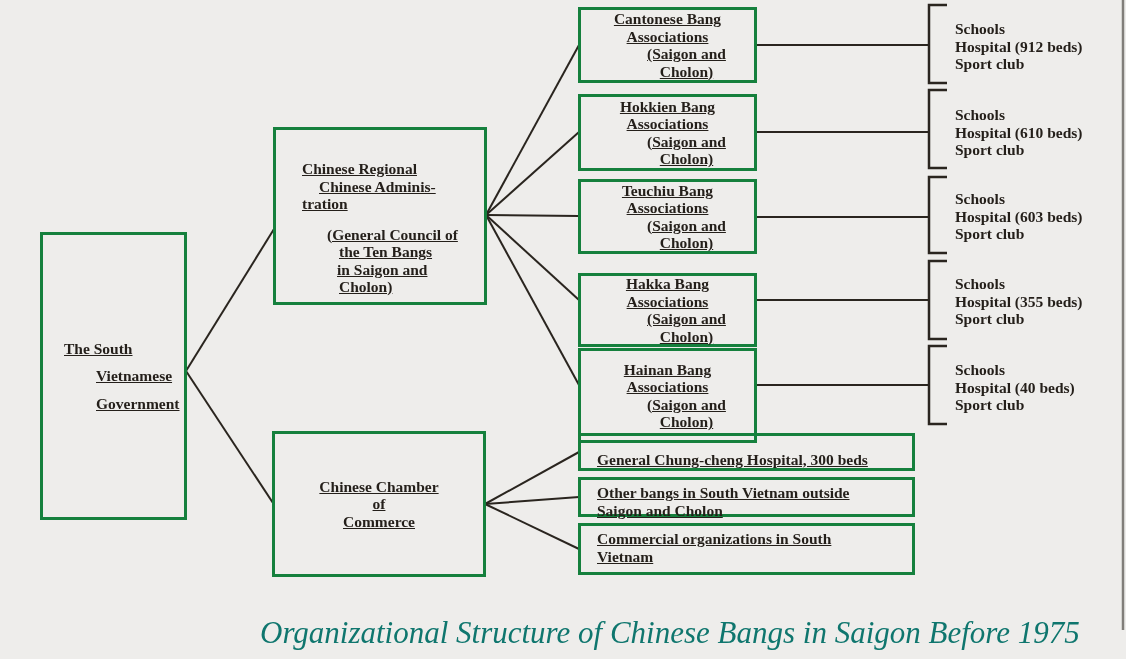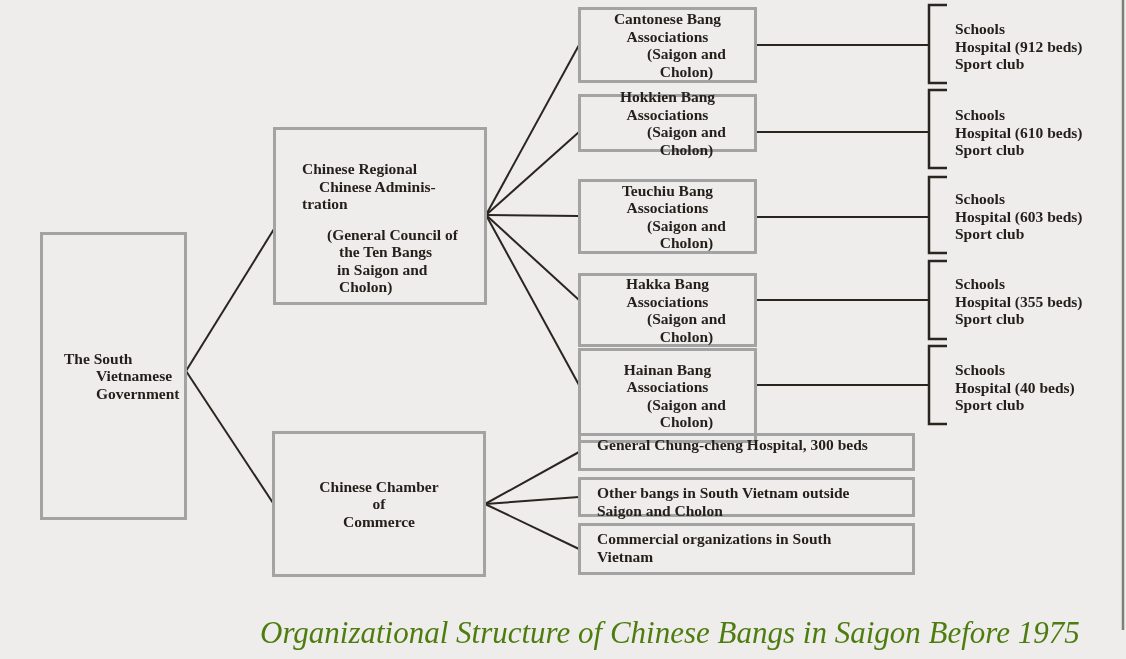--- a/index.html
+++ b/index.html
@@ -2,48 +2,48 @@
 <html><head>
 <meta charset="utf-8">
 <style>
   * { margin:0; padding:0; box-sizing:border-box; }
   html,body { background:#eeedeb; }
   .canvas {
     position:relative; width:1126px; height:659px; background:#eeedeb;
     font-family:"Liberation Serif","DejaVu Serif",serif; color:#241f1a; overflow:hidden;
   }
   svg.wires { position:absolute; left:0; top:0; width:1126px; height:659px; }
-  .box { position:absolute; border:3px solid #a3a3a3; }
+  .box { position:absolute; border:3px solid #15803d;text-decoration:underline; }
   .bold-txt { font-weight:bold; font-size:15.5px; line-height:17.5px; }
   
   .gov { left:40px; top:232px; width:147px; height:288px;
-         display:flex; flex-direction:column; justify-content:center; padding-left:21px; }
+         display:flex; flex-direction:column; justify-content:center; padding-left:21px;gap:10px; }
   .gov .indent { margin-left:32px; }
   
   .regional { left:273px; top:127px; width:214px; height:178px; padding:30px 8px 12px 26px; }
   .regional .p1-l2 { margin-left:17px; }
   .regional .para2 { margin-top:13px; }
   .regional .p2-l1 { margin-left:25px; }
   .regional .p2-l2 { margin-left:37px; }
   .regional .p2-l3 { margin-left:35px; }
   .regional .p2-l4 { margin-left:37px; }
   
   .chamber { left:272px; top:431px; width:214px; height:146px;
              display:flex; flex-direction:column; justify-content:center; text-align:center; }
   
   .bang { left:578px; width:179px; display:flex; flex-direction:column; justify-content:center; text-align:center; }
   .bang .shift { position:relative; left:19px; }
   
-  .wide { left:578px; width:337px; padding-left:16px; display:flex; flex-direction:column; justify-content:flex-start; }
+  .wide { left:578px; width:337px; padding-left:16px; display:flex; flex-direction:column; justify-content:flex-end; }
   .wide.toppad { justify-content:flex-start; padding-top:4px; }
   
   .svc { position:absolute; left:955px; width:190px; }
   
   .caption { position:absolute; left:260px; top:614px; width:860px;
-             font-style:italic; font-size:31px; line-height:38px; color:#4d7c0f; white-space:nowrap; }
+             font-style:italic; font-size:31px; line-height:38px; color:#0f766e; white-space:nowrap; }
 </style>
 </head>
 <body>
 
 <div class="canvas">
 
   <svg class="wires" viewBox="0 0 1126 659">
     <g stroke="#2a251f" stroke-width="2" fill="none">
       <line x1="186" y1="371" x2="274" y2="229"></line>
       <line x1="186" y1="371" x2="273" y2="503"></line>
@@ -94,21 +94,21 @@
     <div>of</div>
     <div>Commerce</div>
   </div>
 
   <div class="box bang bold-txt" style="top:7px;height:76px">
     <div>Cantonese Bang</div>
     <div>Associations</div>
     <div class="shift">(Saigon and</div>
     <div class="shift">Cholon)</div>
   </div>
-  <div class="box bang bold-txt" style="top:94px;height:58px">
+  <div class="box bang bold-txt" style="top:94px;height:77px">
     <div>Hokkien Bang</div>
     <div>Associations</div>
     <div class="shift">(Saigon and</div>
     <div class="shift">Cholon)</div>
   </div>
   <div class="box bang bold-txt" style="top:179px;height:75px">
     <div>Teuchiu Bang</div>
     <div>Associations</div>
     <div class="shift">(Saigon and</div>
     <div class="shift">Cholon)</div>

